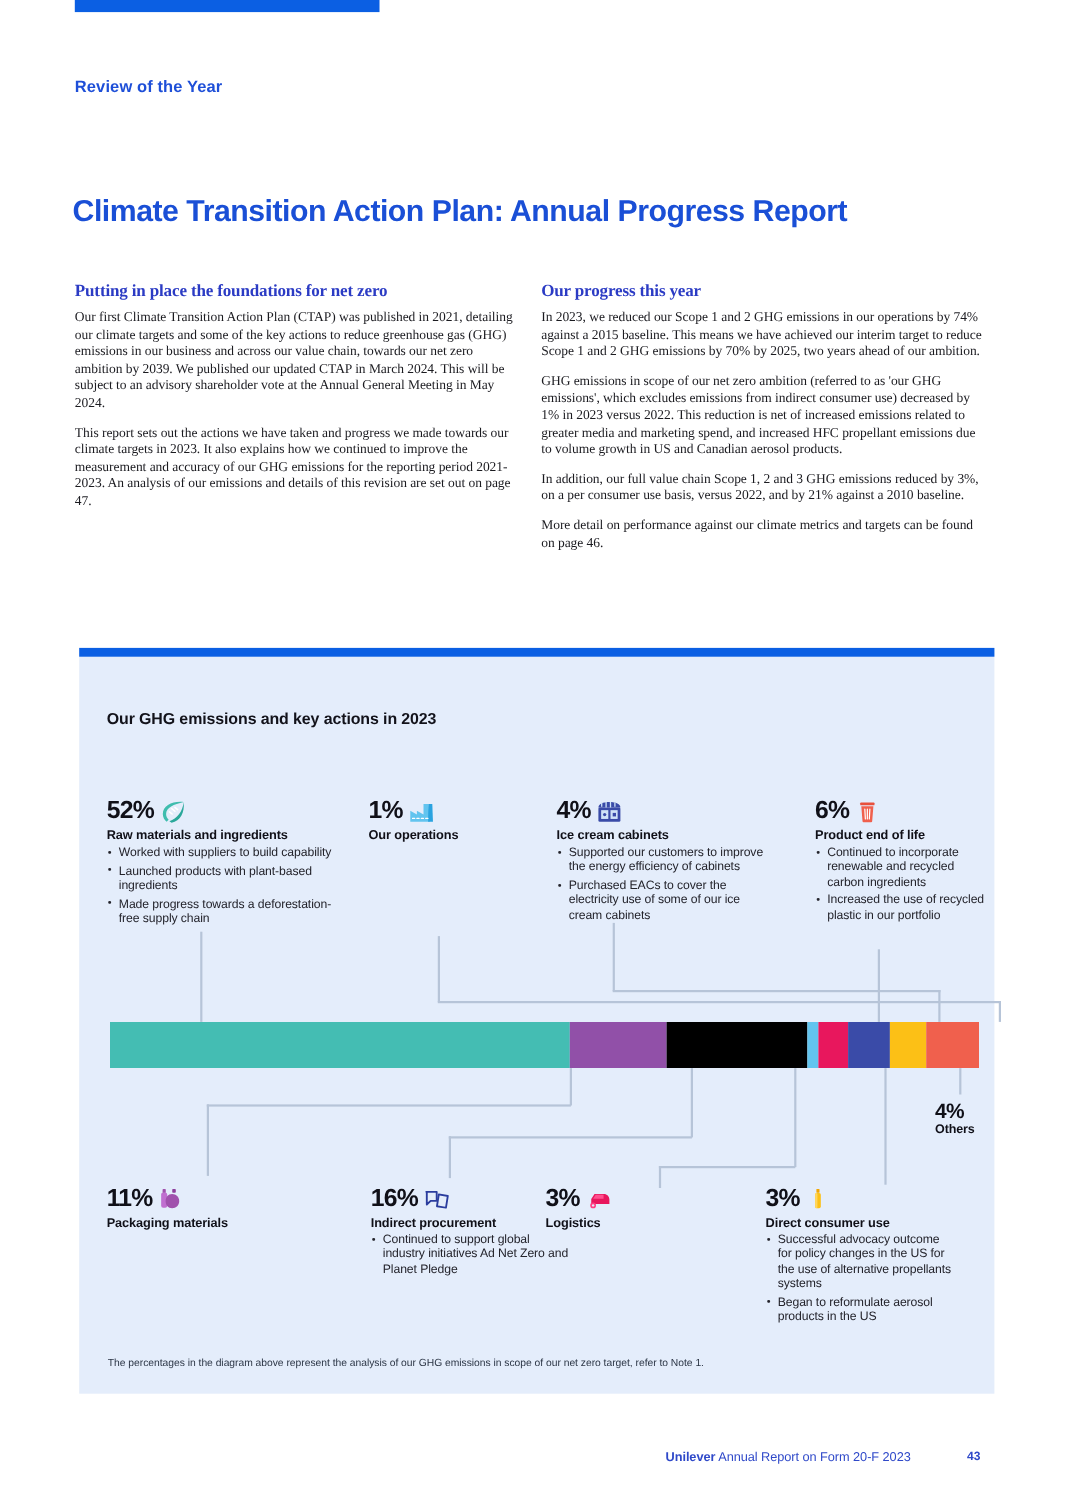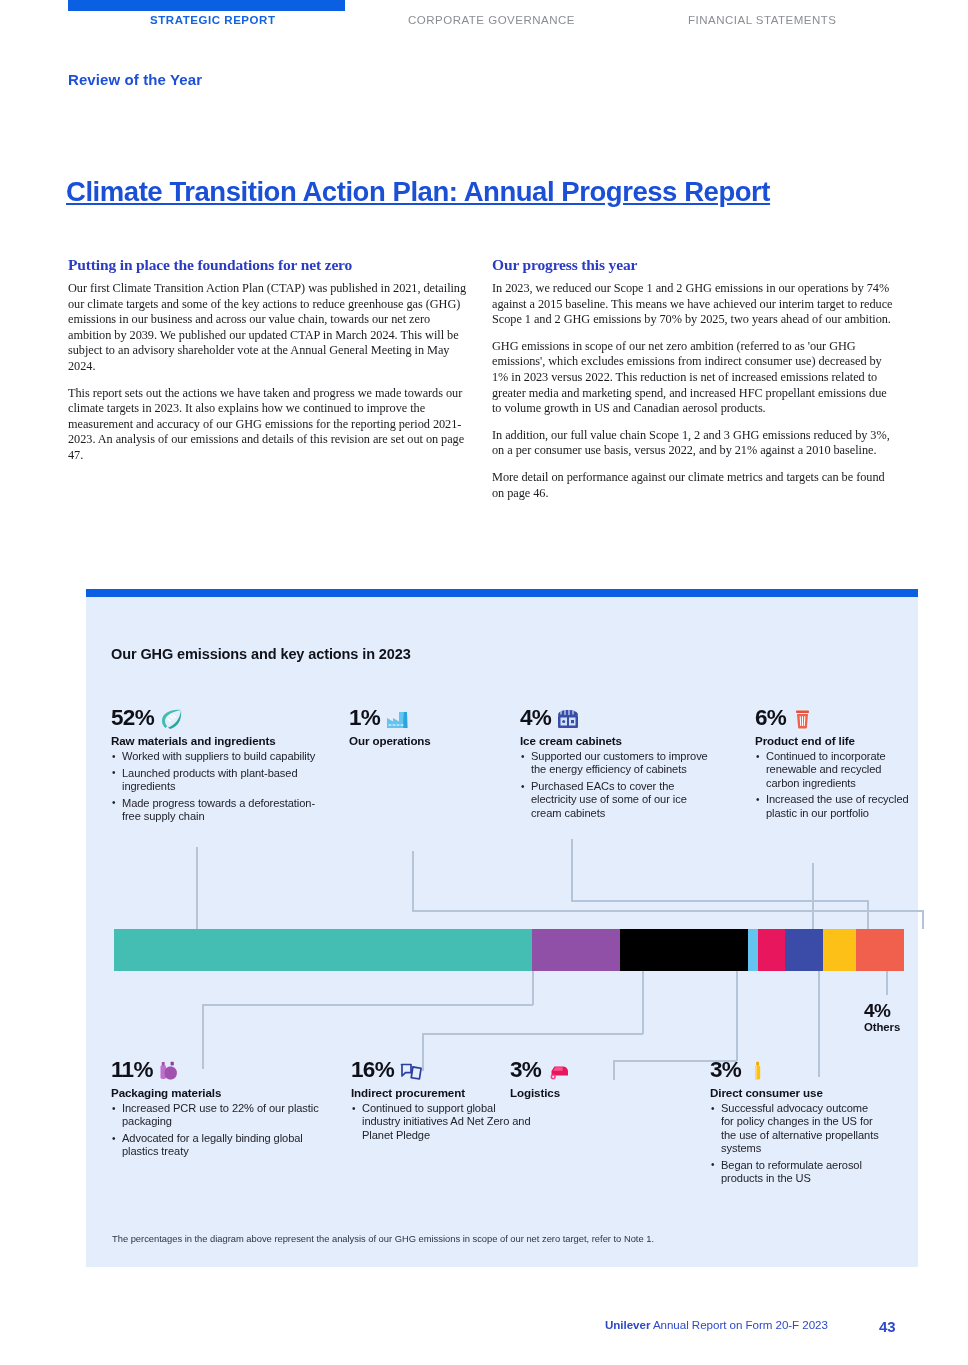--- a/index.html
+++ b/index.html
@@ -31,53 +31,53 @@
 
   .review-line {
     position: absolute; left: 68px; top: 71px;
     font-size: 15px; color: #1e4fd8; font-weight: 600; letter-spacing: .1px;
   }
 
   
   .doc-title {
     position: absolute; left: 66px; top: 176px;
     font-size: 27.5px; font-weight: 800; color: #1a4fd6;
-    letter-spacing: -.45px; white-space: nowrap; text-decoration: underline;
+    letter-spacing: -.45px; white-space: nowrap;
   }
 
   
   .col { position: absolute; top: 256px; font-family: Liberation Serif, serif; }
   .col.left  { left: 68px;  width: 408px; }
   .col.right { left: 492px; width: 404px; }
   .col h2 {
     font-size: 15.5px; font-weight: 800; color: #2b3bc4;
     margin-bottom: 7px; letter-spacing: -.15px;
   }
   .col p {
     font-size: 12.3px; line-height: 15.6px; color: #1b1b20;
     margin-bottom: 11px; letter-spacing: -.05px;
   }
   .col p:last-child { margin-bottom: 0; }
 
   
   .panel {
-    position: absolute; left: 86px; top: 589px; width: 832px; height: 678px;
+    position: absolute; left: 72px; top: 589px; width: 832px; height: 678px;
     background: var(--panelbg, #e4edfb);
   }
   .panel-accent {
     position: absolute; left: 0; top: 0; width: 832px; height: 8px;
     background: var(--brand, #0b5fe3);
   }
   .panel-title {
     position: absolute; left: 25px; top: 57px;
     font-size: 14.5px; font-weight: 800; color: #12121a; letter-spacing: -.1px;
   }
 
   
-  .block { position: absolute; }
+  .block { position: absolute; margin-top: 19px; }
   .pct-row { display: flex; align-items: center; gap: 4px; height: 27px; }
   .pct { font-size: 22.5px; font-weight: 800; color: #101018; letter-spacing: -.7px; line-height: 1; }
   .ic { width: 26px; height: 24px; display: block; }
   .blk-title {
     font-size: 11.6px; font-weight: 800; color: #101018;
     margin-top: 2px; margin-bottom: 3px; letter-spacing: -.1px;
   }
   ul.bullets { list-style: none; }
   ul.bullets li {
     position: relative; padding-left: 11px;
@@ -110,34 +110,29 @@
     font-size: 9.4px; color: #2b3545; letter-spacing: -.02px; text-align: center;
   }
 
   
   .footer { position: absolute; left: 0; top: 1318px; width: 884px; height: 20px; padding-left: 16px; }
   .footer .f-txt {
     position: absolute; left: 605px; top: 0; font-size: 11.6px; color: #2f49c9; letter-spacing: -.05px;
   }
   .footer .f-txt b { font-weight: 800; }
   .footer .f-page {
-    position: absolute; left: 879px; top: 0; font-size: 15px; font-weight: 700; color: #2f49c9; text-align: center;
+    position: absolute; left: 879px; top: 0; font-size: 11px; font-weight: 700; color: #2f49c9; text-align: center;
   }
 </style>
 </head>
 <body>
 
 <div class="page">
 
   <div class="nav-accent"></div>
-  <div class="nav-row">
-    <span class="nav-tab active t1">STRATEGIC REPORT</span>
-    <span class="nav-tab t2">CORPORATE GOVERNANCE</span>
-    <span class="nav-tab t3">FINANCIAL STATEMENTS</span>
-  </div>
 
   <div class="review-line">Review of the Year</div>
 
   <h1 class="doc-title">Climate Transition Action Plan: Annual Progress Report</h1>
 
   <div class="col left">
     <h2>Putting in place the foundations for net zero</h2>
     <p>Our first Climate Transition Action Plan (CTAP) was published in 2021, detailing our climate targets and some of the key actions to reduce greenhouse gas (GHG) emissions in our business and across our value chain, towards our net zero ambition by 2039. We published our updated CTAP in March 2024. This will be subject to an advisory shareholder vote at the Annual General Meeting in May 2024.</p>
     <p>This report sets out the actions we have taken and progress we made towards our climate targets in 2023. It also explains how we continued to improve the measurement and accuracy of our GHG emissions for the reporting period 2021-2023. An analysis of our emissions and details of this revision are set out on page 47.</p>
   </div>
@@ -265,24 +260,20 @@
       <div class="pct-row">
         <span class="pct">11%</span>
         <svg class="ic" viewBox="0 0 26 24">
           <rect x="3.5" y="6" width="5.5" height="14" rx="1.8" fill="#c06fd0"></rect>
           <rect x="4.8" y="3" width="2.9" height="3.4" rx=".6" fill="#a052ad"></rect>
           <path d="M13 7.5c4 0 7 2.6 7 6.4S17 20.5 13 20.5 6.6 17.7 6.6 13.9 9 7.5 13 7.5z" fill="#a052ad" transform="translate(1.5 0) scale(.92 1)"></path>
           <rect x="13.6" y="2.8" width="3.2" height="3.6" rx=".7" fill="#8d3f9c"></rect>
         </svg>
       </div>
       <div class="blk-title">Packaging materials</div>
-      <ul class="bullets">
-        <li>Increased PCR use to 22% of our plastic packaging</li>
-        <li>Advocated for a legally binding global plastics treaty</li>
-      </ul>
     </div>
 
     <div class="block" style="left:265px; top:468px; width:180px;">
       <div class="pct-row">
         <span class="pct">16%</span>
         <svg class="ic" viewBox="0 0 26 24">
           <path d="M3.5 5.5h9.5v8.2H7.5L4 17V5.5z" fill="none" stroke="#2b3d9e" stroke-width="1.7" stroke-linejoin="round"></path>
           <path d="M14 8.5h8.3v10.8H14z" fill="none" stroke="#2b3d9e" stroke-width="1.7" stroke-linejoin="round" transform="rotate(9 18 14)"></path>
         </svg>
       </div>

